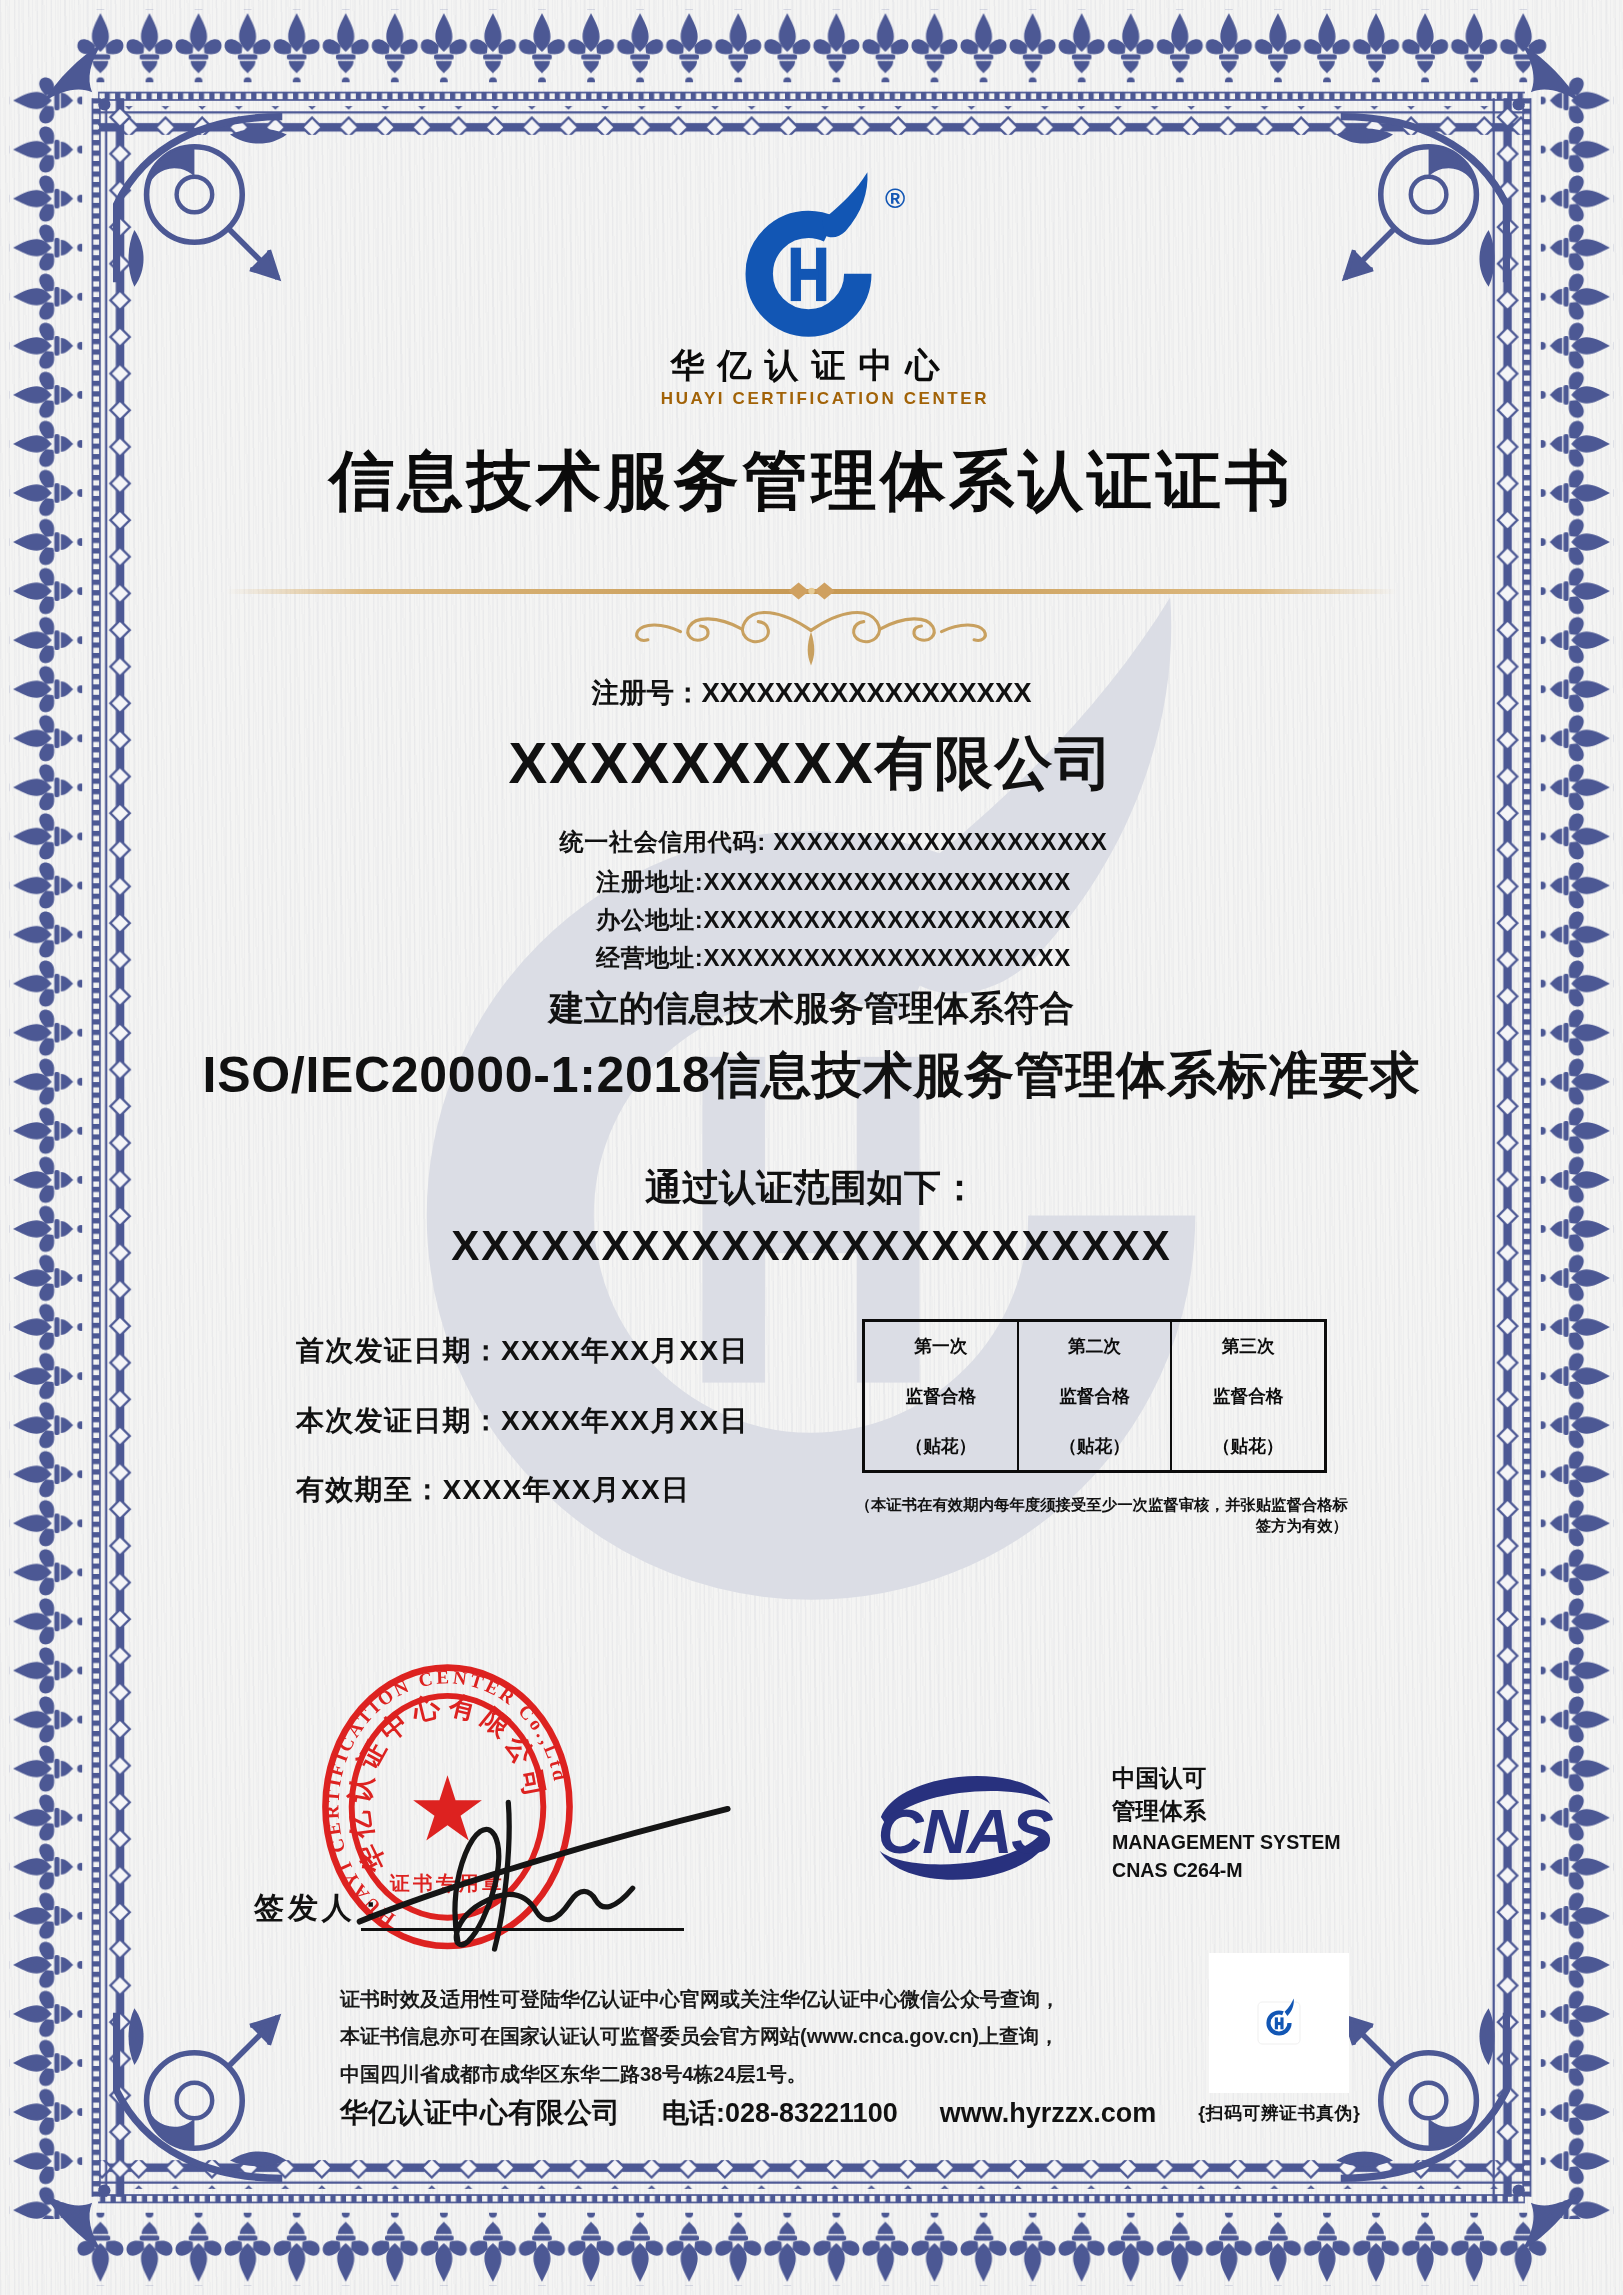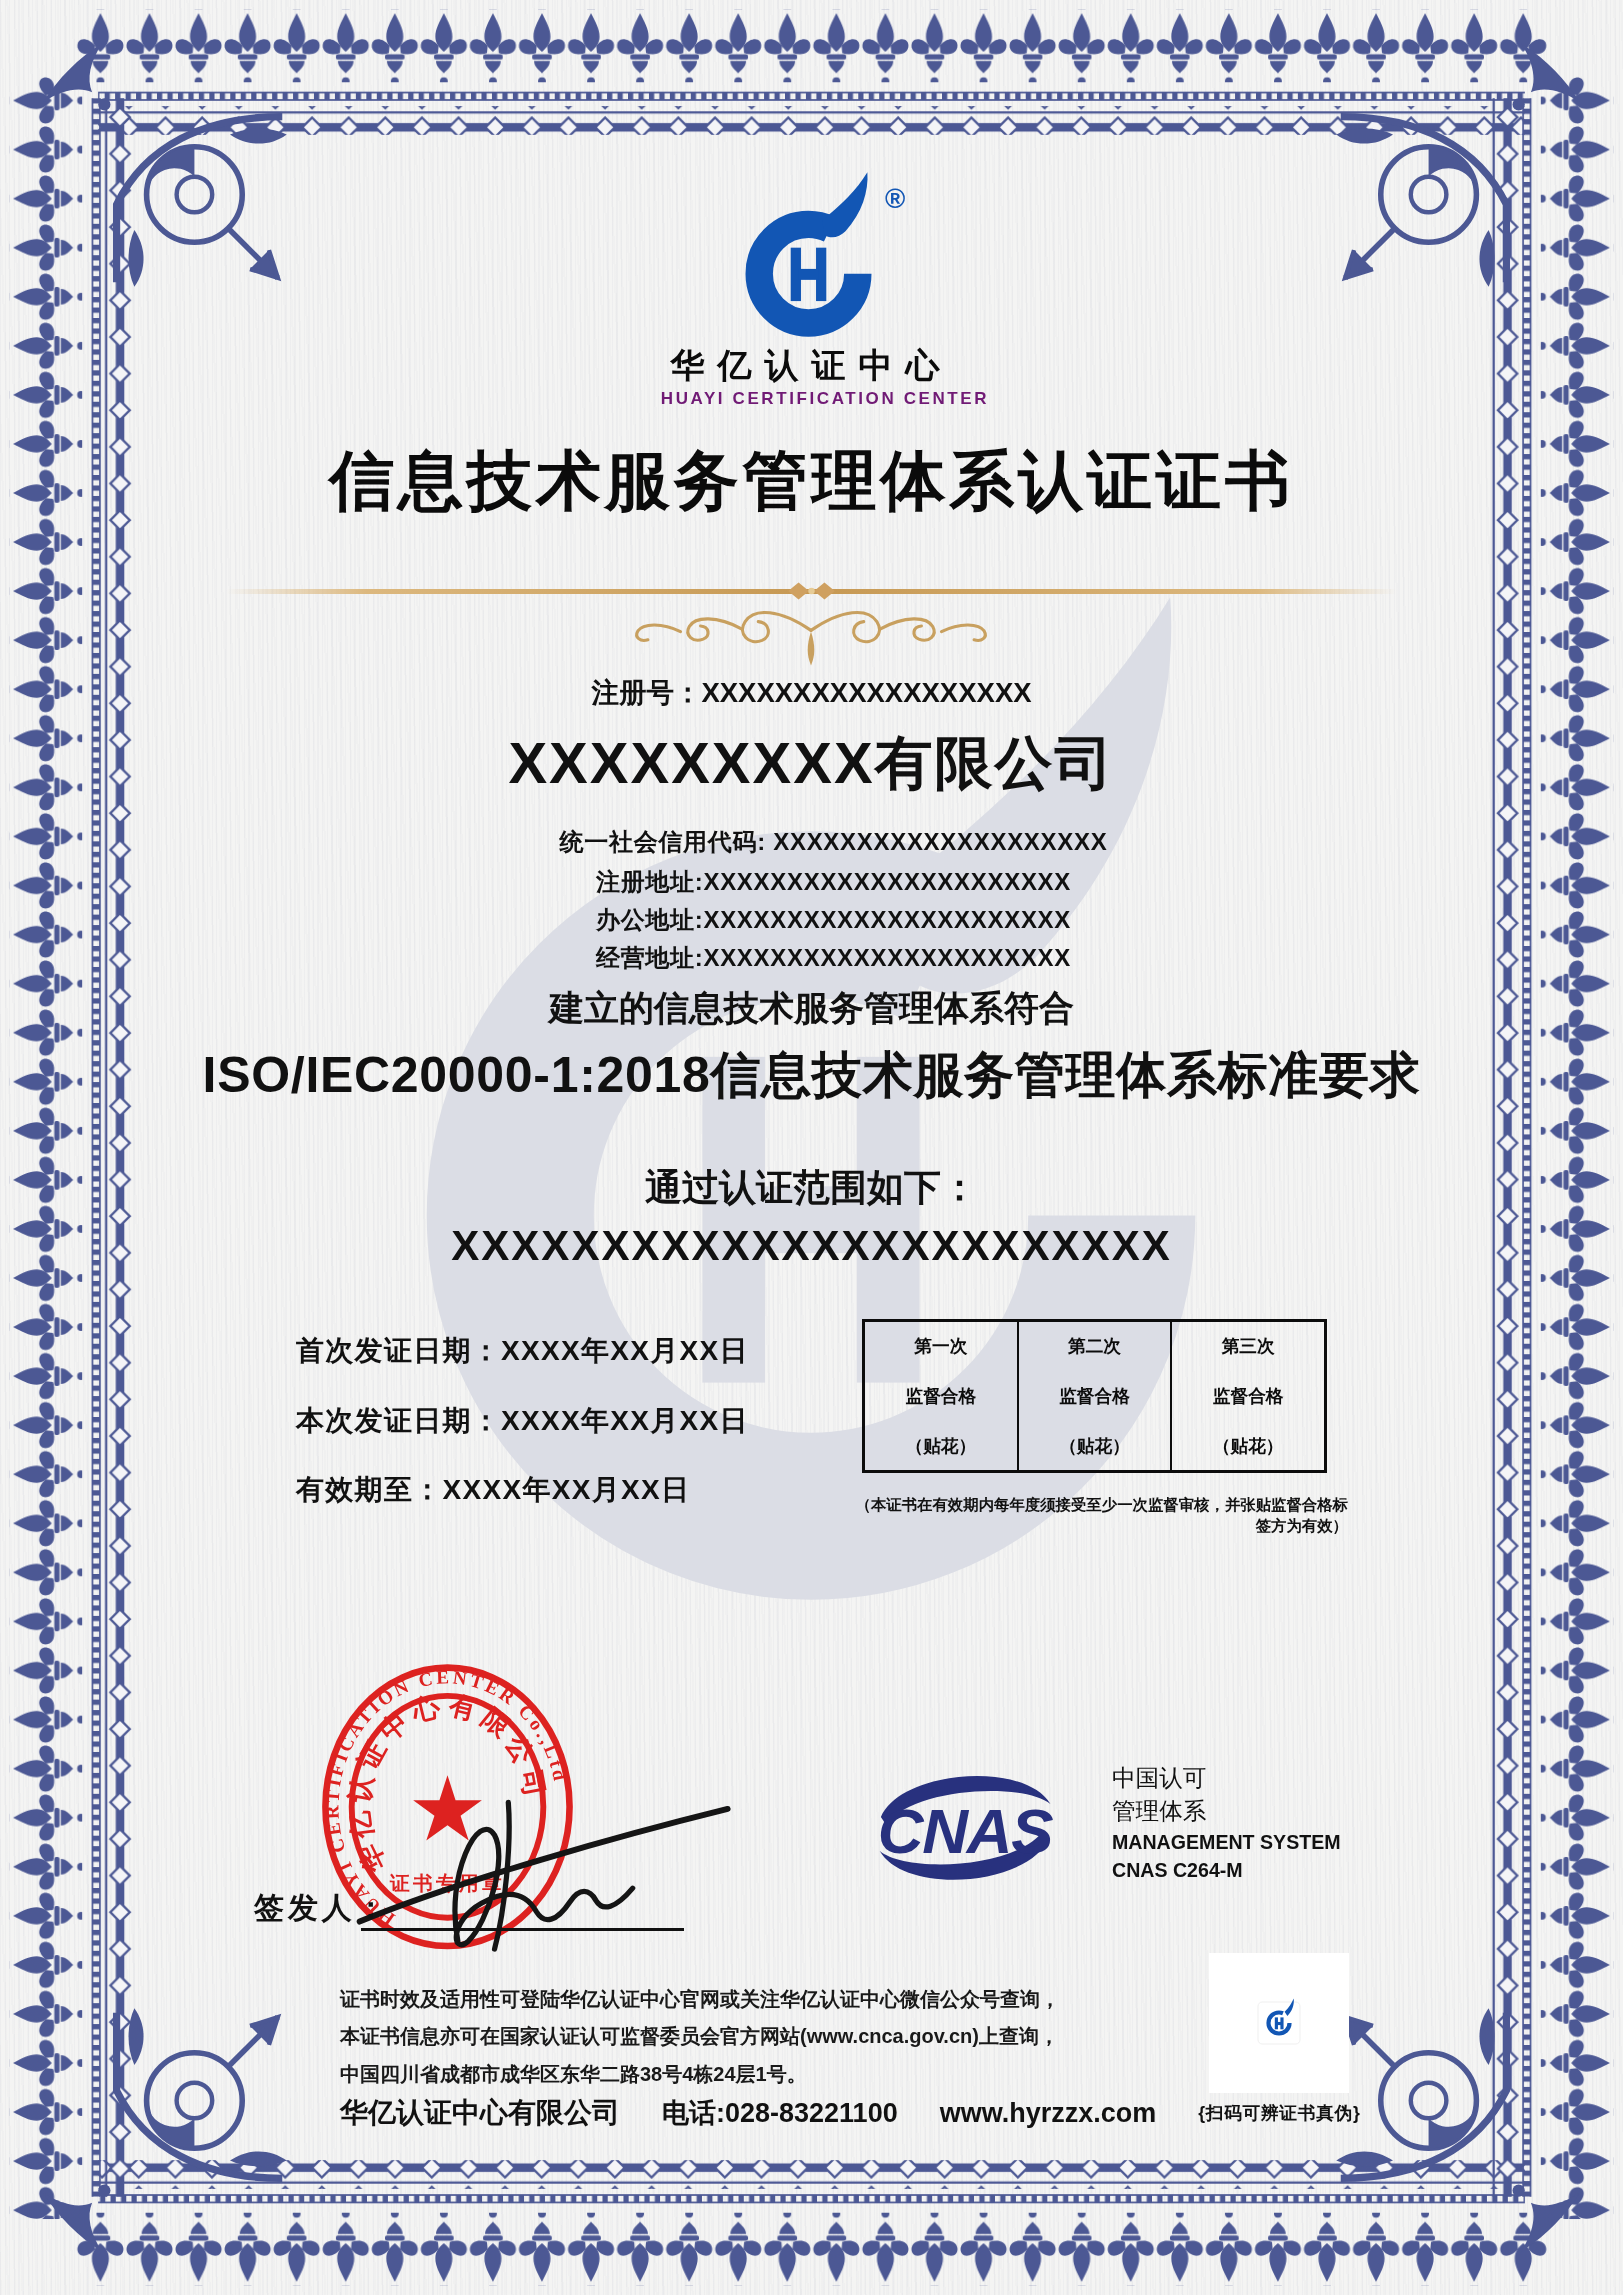--- a/index.html
+++ b/index.html
@@ -9,39 +9,39 @@
         background:repeating-linear-gradient(90deg,rgba(90,100,140,0.045) 0 1.3px,transparent 1.3px 4.6px),
                    repeating-linear-gradient(88deg,rgba(120,125,150,0.03) 0 2px,transparent 2px 7.2px);
         z-index:0;}
   svg.layer{position:absolute;z-index:1;}
   .wm{position:absolute;z-index:1;}
   .content{position:absolute;inset:0;z-index:2;}
   .cline{position:absolute;left:0;right:0;text-align:center;white-space:nowrap;}
   .abs{position:absolute;white-space:nowrap;}
   .title{font-size:65px;font-weight:900;letter-spacing:3.9px;color:#0b0b0b;}
   .brandcn{font-size:34px;font-weight:800;letter-spacing:13px;color:#0b0b0b;}
-  .branden{font-size:17px;font-weight:700;letter-spacing:2.6px;color:#701a75;margin-left:27px;}
+  .branden{font-size:17px;font-weight:700;letter-spacing:2.6px;color:#a16207;margin-left:27px;}
   .reg{font-size:27.5px;font-weight:700;}
   .company{font-size:58px;font-weight:800;letter-spacing:2px;}
   .field{font-size:24px;font-weight:700;letter-spacing:0.7px;padding-left:44px;}
   .conf{font-size:35px;font-weight:800;}
   .std{font-size:50px;font-weight:900;letter-spacing:0.7px;}
   .scopeh{font-size:37px;font-weight:800;}
   .scopev{font-size:42px;font-weight:700;letter-spacing:2px;}
   .daterow{font-size:28px;font-weight:800;letter-spacing:1.3px;}
   .supv{position:absolute;left:862px;top:1319px;width:459px;height:148px;border:3.3px solid #0c0c0c;
         display:flex;background:rgba(255,255,255,0.0);}
   .supv .cell{flex:1;display:flex;flex-direction:column;justify-content:space-between;align-items:center;
         padding:11.8px 0;font-size:17.7px;font-weight:700;color:#0c0c0c;}
   .supv .cell + .cell{border-left:2.6px solid #0c0c0c;}
   .note{font-size:15.4px;font-weight:700;}
   .issuer{font-size:30px;font-weight:800;letter-spacing:3.9px;}
   .sigline{position:absolute;left:361px;top:1928px;width:323px;height:3.3px;background:#111;}
   .cnastxt{line-height:1.0;}
-  .cnastxt .cn{font-size:23.6px;font-weight:400;margin-bottom:9.2px;}
+  .cnastxt .cn{font-size:23.6px;font-weight:700;margin-bottom:9.2px;}
   .cnastxt .en{font-size:19.6px;font-weight:800;margin-bottom:9.2px;letter-spacing:0px;}
   .footer-lines{font-size:20px;font-weight:600;color:#191919;}
   .footrow{display:flex;align-items:center;gap:42px;}
   .footrow .co{font-size:28px;font-weight:800;}
   .footrow .tel,.footrow .web{font-size:27px;font-weight:800;}
   .footrow .cap{font-size:17.7px;font-weight:600;letter-spacing:0.7px;}
   .regmark{position:absolute;left:885px;top:183px;font-size:27.5px;font-weight:700;color:#1256b4;z-index:2;}
 </style>
 </head>
 <body>

